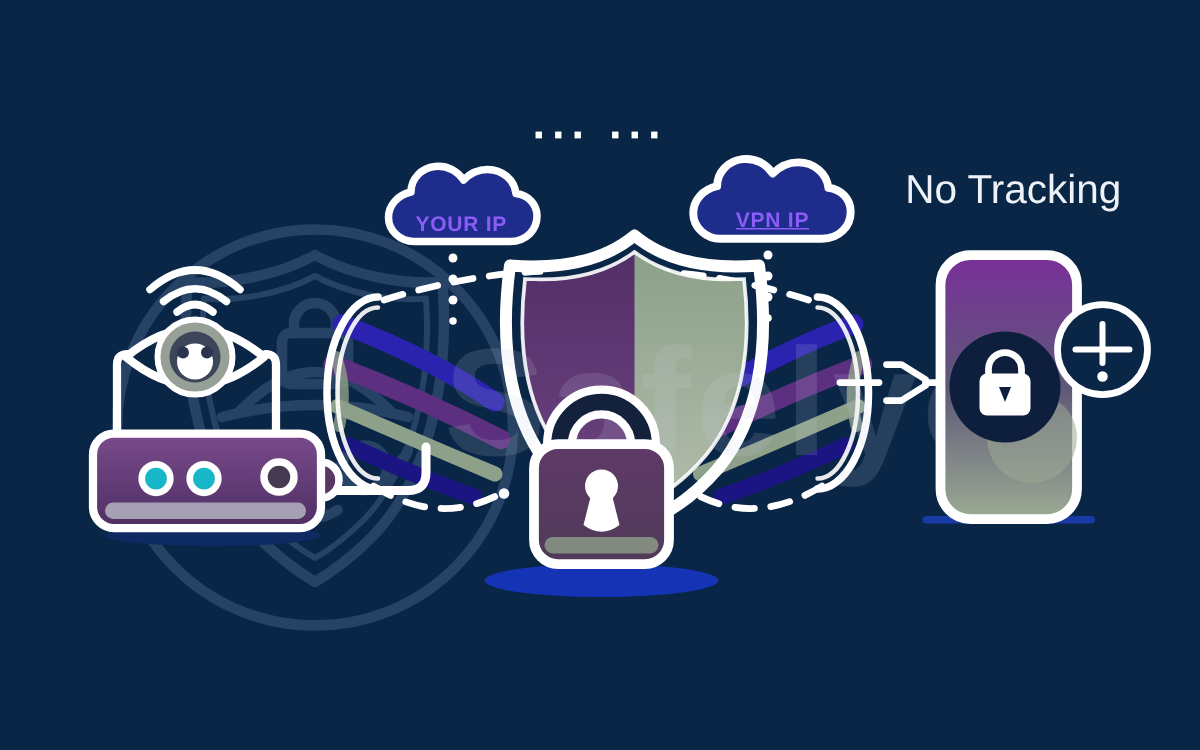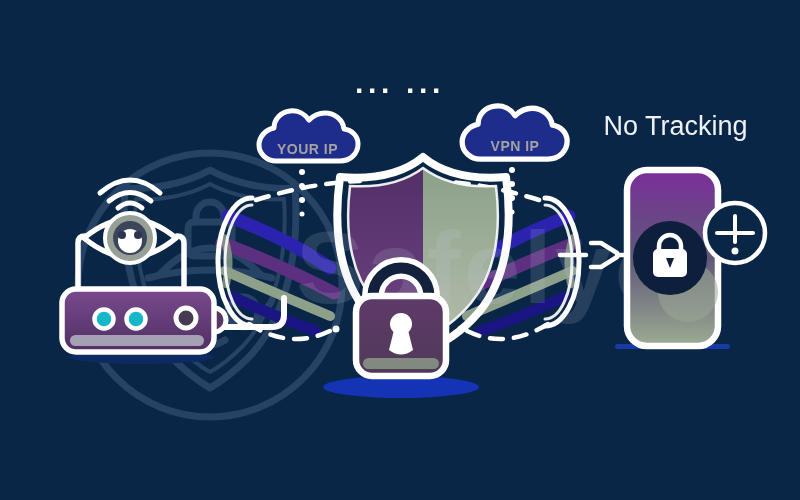--- a/index.html
+++ b/index.html
@@ -8,23 +8,23 @@
     overflow:hidden;font-family:"Liberation Sans",sans-serif;
   }
   svg.layer{position:absolute;left:0;top:0;width:800px;height:500px;display:block;}
   .txt{position:absolute;color:#f4f6fa;text-align:center;user-select:none;}
   .title-row{
     left:280px;top:78px;width:240px;display:flex;align-items:center;
     justify-content:center;gap:12px;
   }
   .title-main{font-size:42px;font-weight:bold;letter-spacing:1px;color:#ffffff;}
   .title-dots{font-size:30px;font-weight:bold;letter-spacing:3px;color:#ffffff;transform:translateY(-4px);}
-  .cloud-label{font-size:14px;font-weight:bold;letter-spacing:.5px;color:#a3a3a3;}
+  .cloud-label{font-size:14px;font-weight:bold;letter-spacing:.5px;color:#8b5cf6;}
   .cloud-label.left{left:256px;top:141px;width:103px;}
-  .cloud-label.right{left:460px;top:138px;width:110px;}
+  .cloud-label.right{left:460px;top:138px;width:110px;text-decoration:underline;}
   .no-tracking{left:593px;top:111px;width:165px;font-size:27px;font-weight:400;color:#eef1f6;}
   .watermark{
     left:296px;top:210px;font-size:102px;font-weight:bold;letter-spacing:3px;
     color:rgba(202,211,230,0.15);white-space:nowrap;text-align:left;
   }
 </style>
 </head>
 <body>
 
 <div class="stage">

